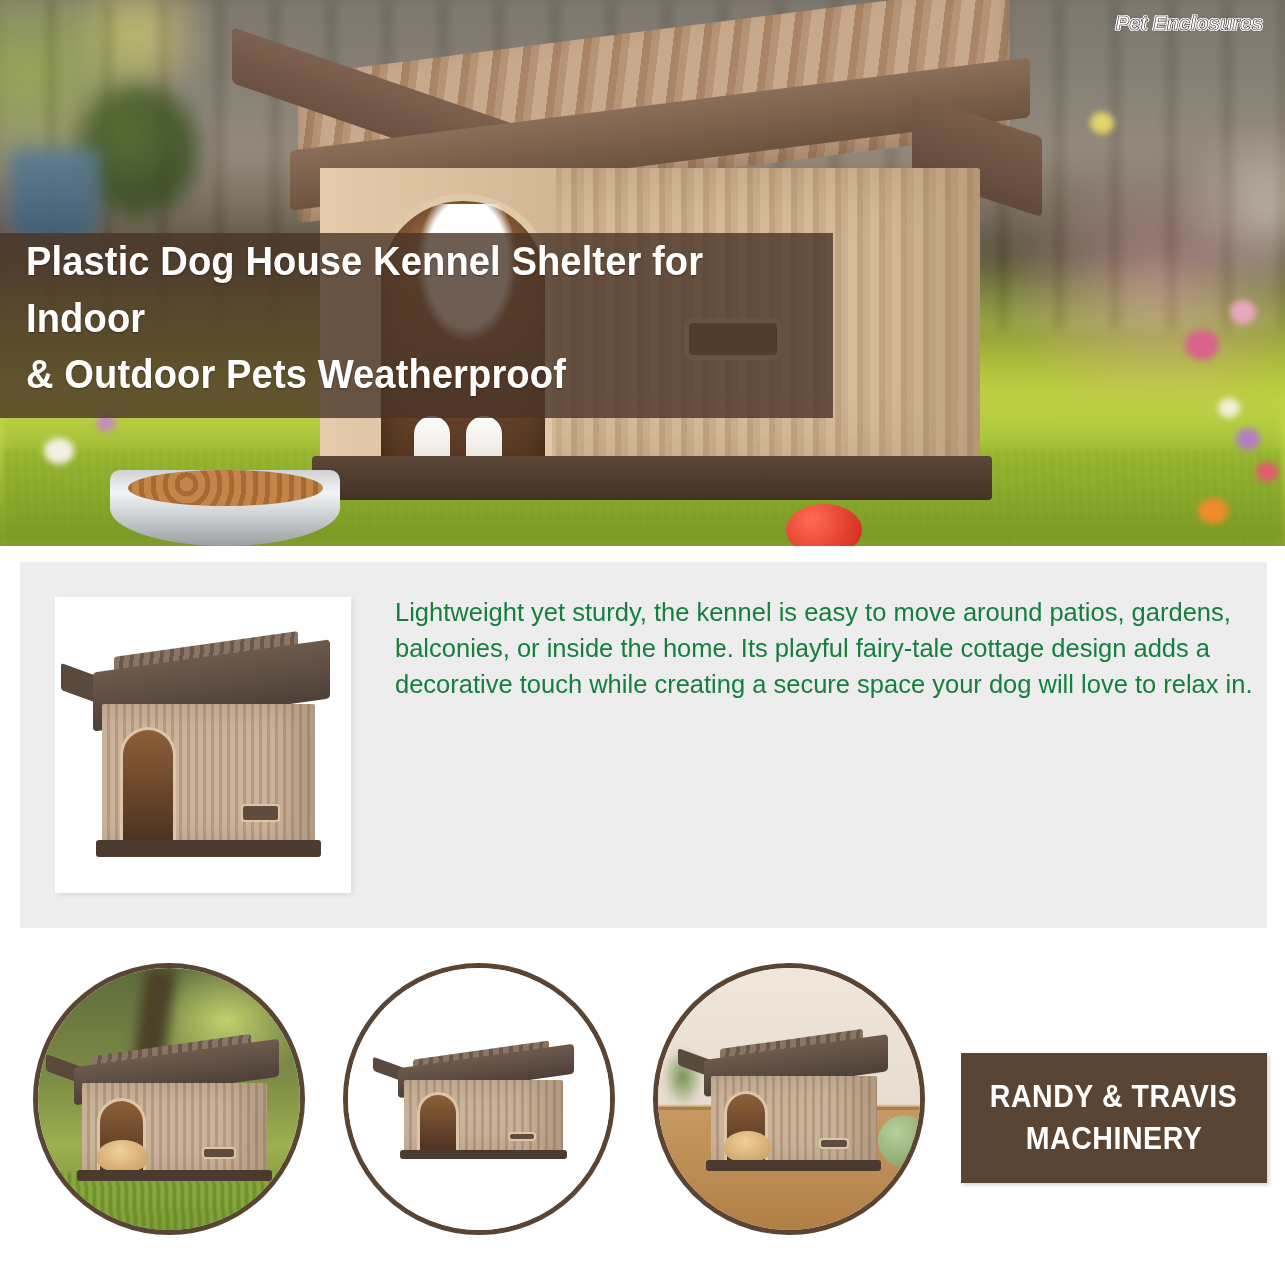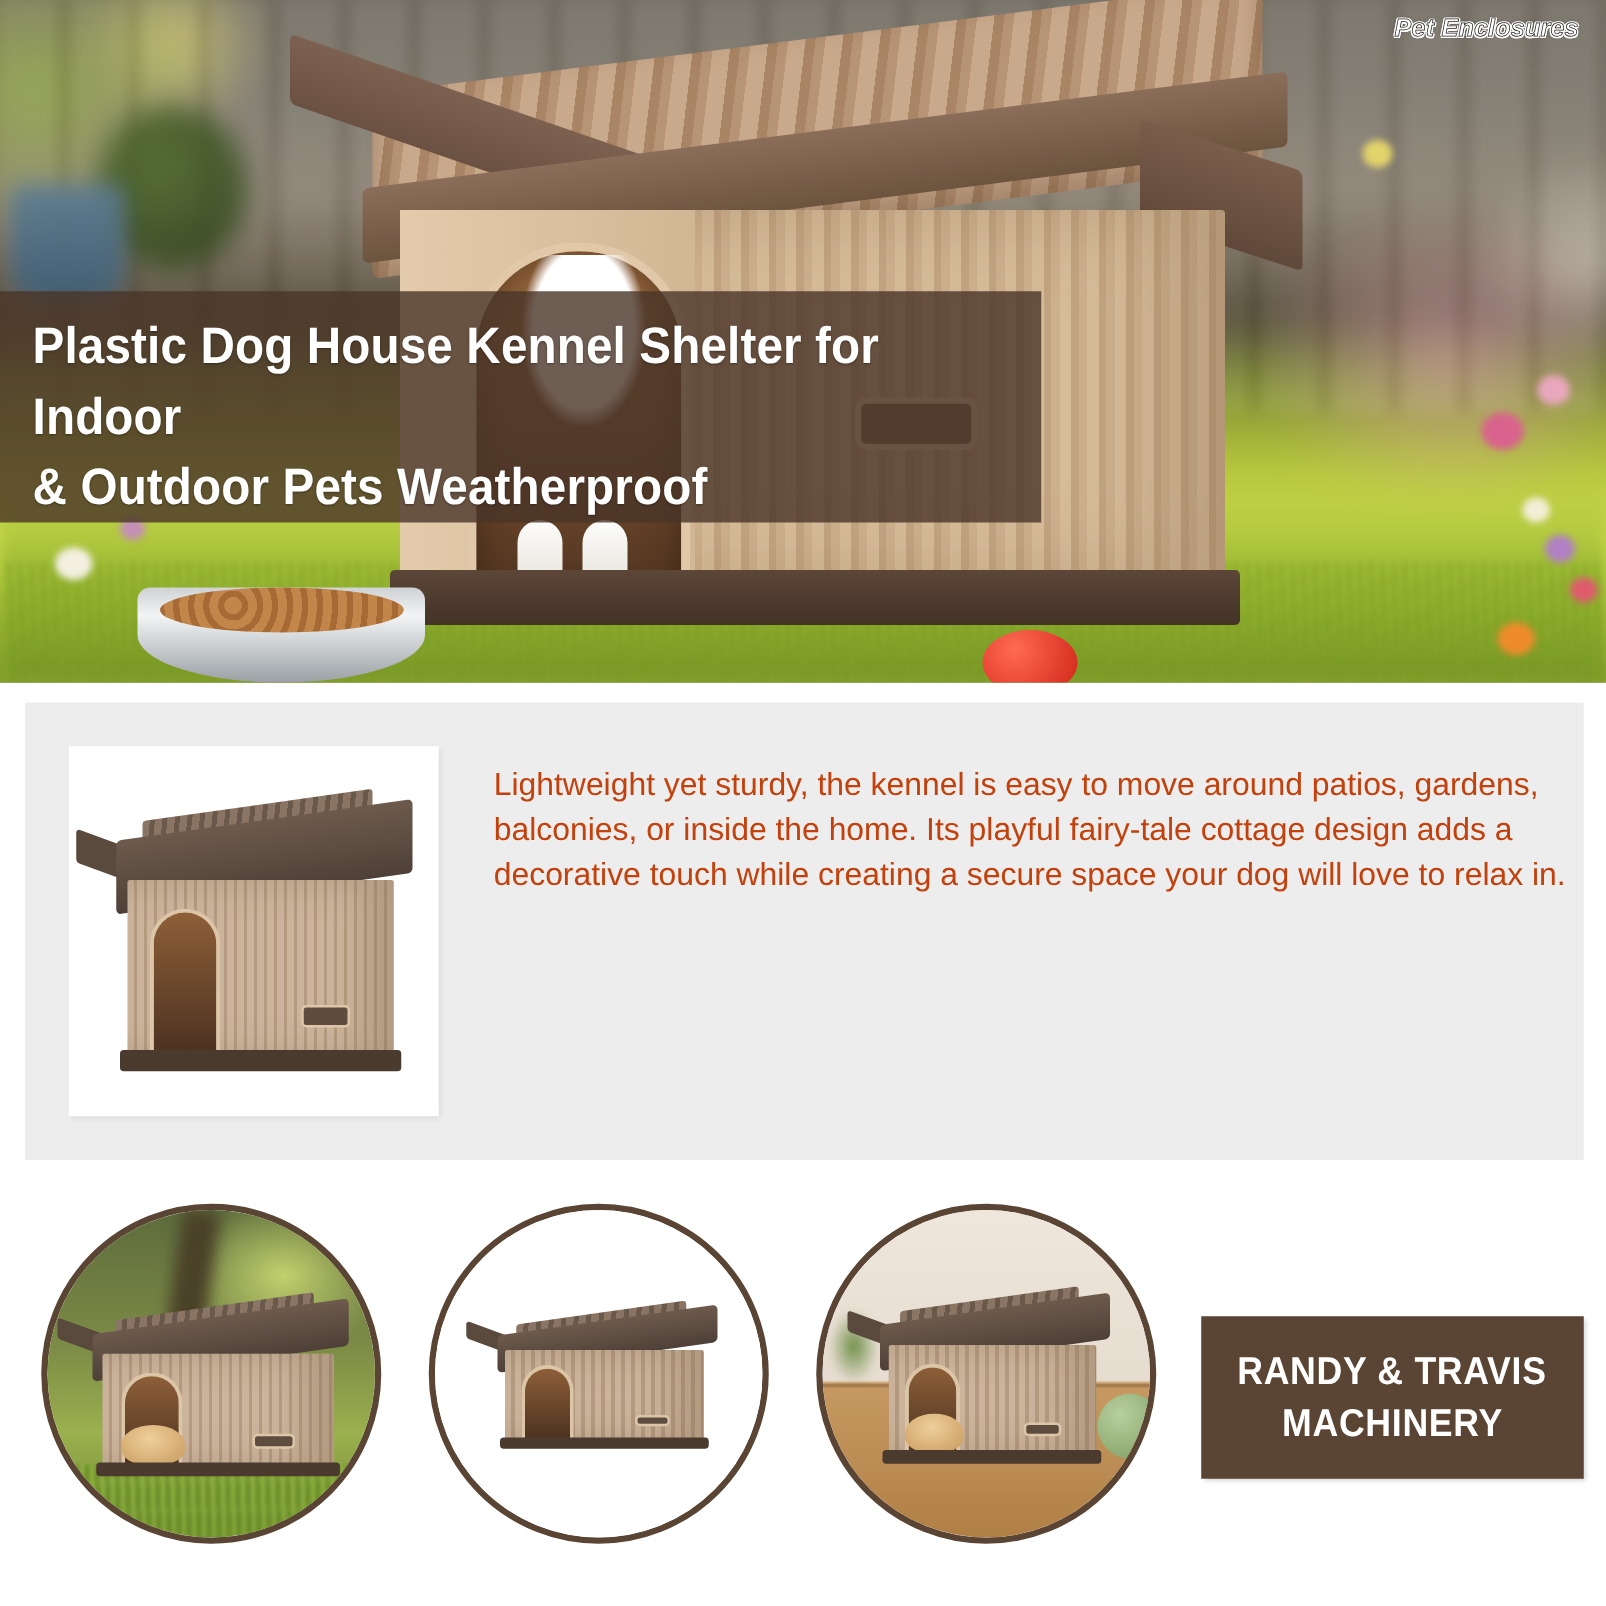--- a/index.html
+++ b/index.html
@@ -184,21 +184,21 @@
     border-radius: 50%;
     background: radial-gradient(circle at 34% 30%, #ff6a52, #cf2417);
   }
 
   
   .title-banner {
     position: absolute;
     left: 0; top: 233px; width: 833px; height: 185px;
     background: rgba(74,52,40,.80);
     display: flex;
-    align-items: flex-end;
+    align-items: flex-start;
   }
   .title-text {
     color: #ffffff;
     font-family: "Liberation Sans Narrow", "Liberation Sans", sans-serif;
     font-weight: bold;
     font-size: 41px;
     line-height: 1.38;
     letter-spacing: .1px;
     padding-left: 28px;
     padding-right: 20px;
@@ -231,23 +231,23 @@
   }
   .product-card {
     position: absolute;
     left: 35px; top: 35px;
     width: 296px; height: 296px;
     background: #ffffff;
     box-shadow: 2px 2px 5px rgba(0,0,0,.08);
   }
   .info-text {
     position: absolute;
-    left: 375px; top: 48px;
+    left: 375px; top: 32px;
     width: 870px;
-    color: #c2410c;
+    color: #15803d;
     font-size: 25.5px;
     line-height: 1.42;
   }
 
   
   .mini { position: relative; width: 100%; height: 100%; }
   .mini .roof {
     position: absolute; left: 13%; top: 20%; width: 80%; height: 20%;
     background: linear-gradient(to bottom, #6d5a4c, #4e4038);
     transform: skewY(-8deg);

